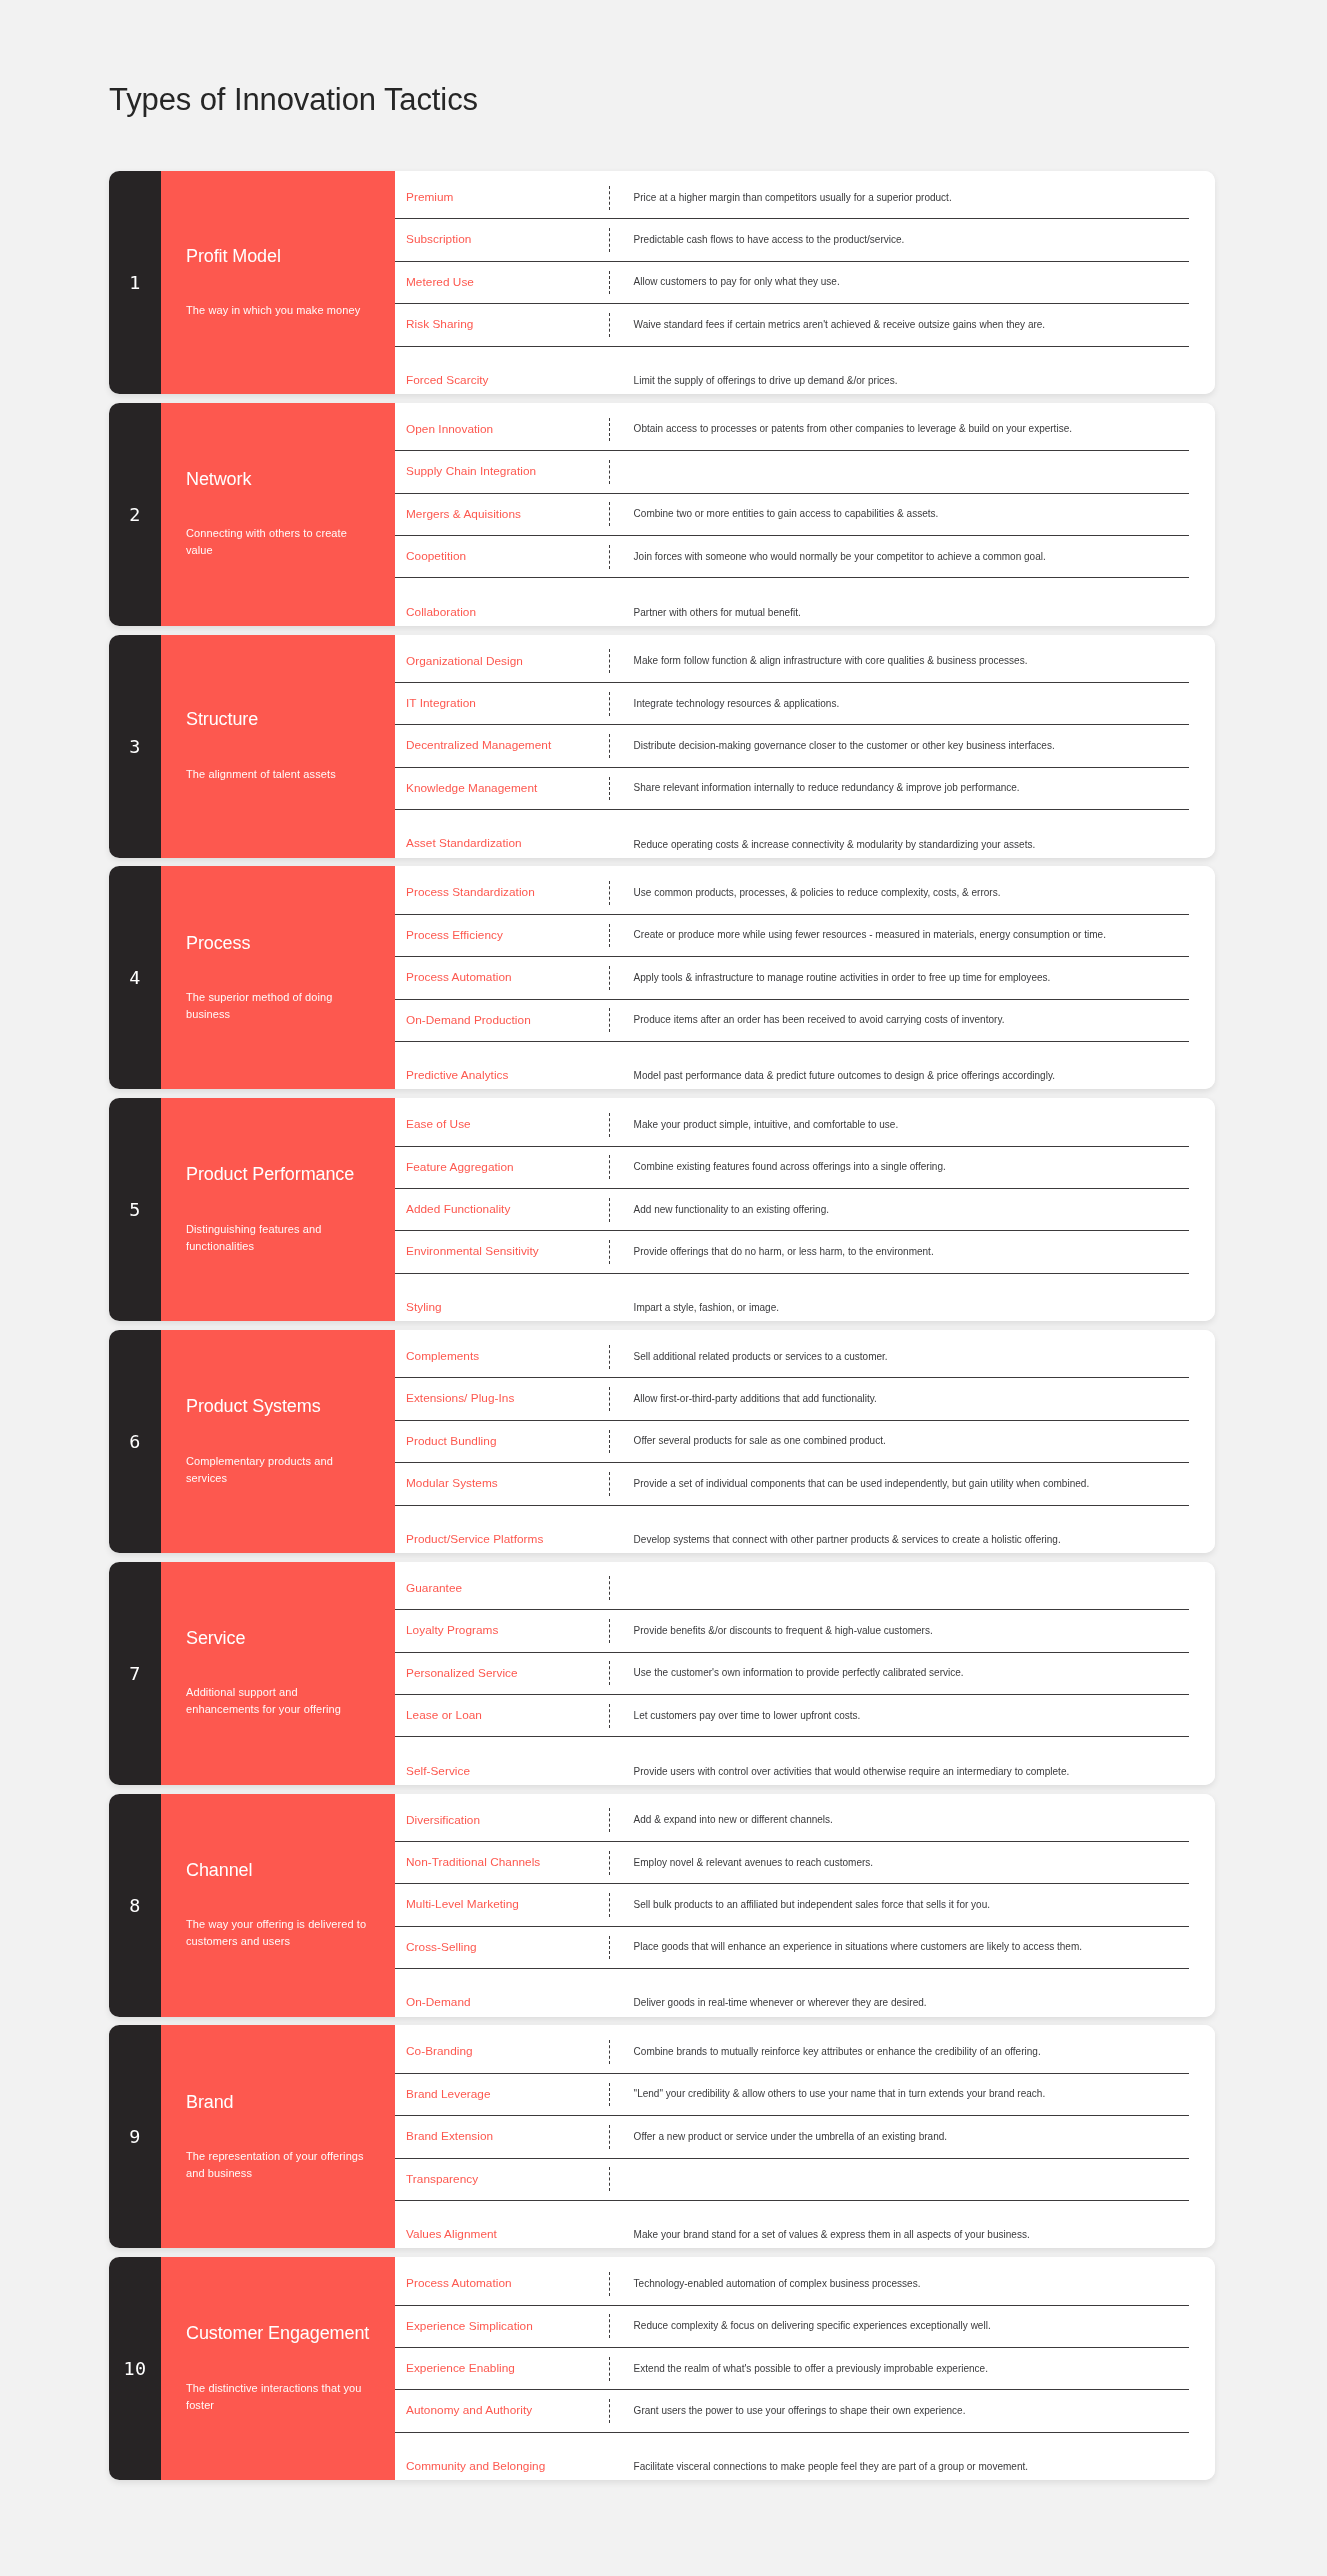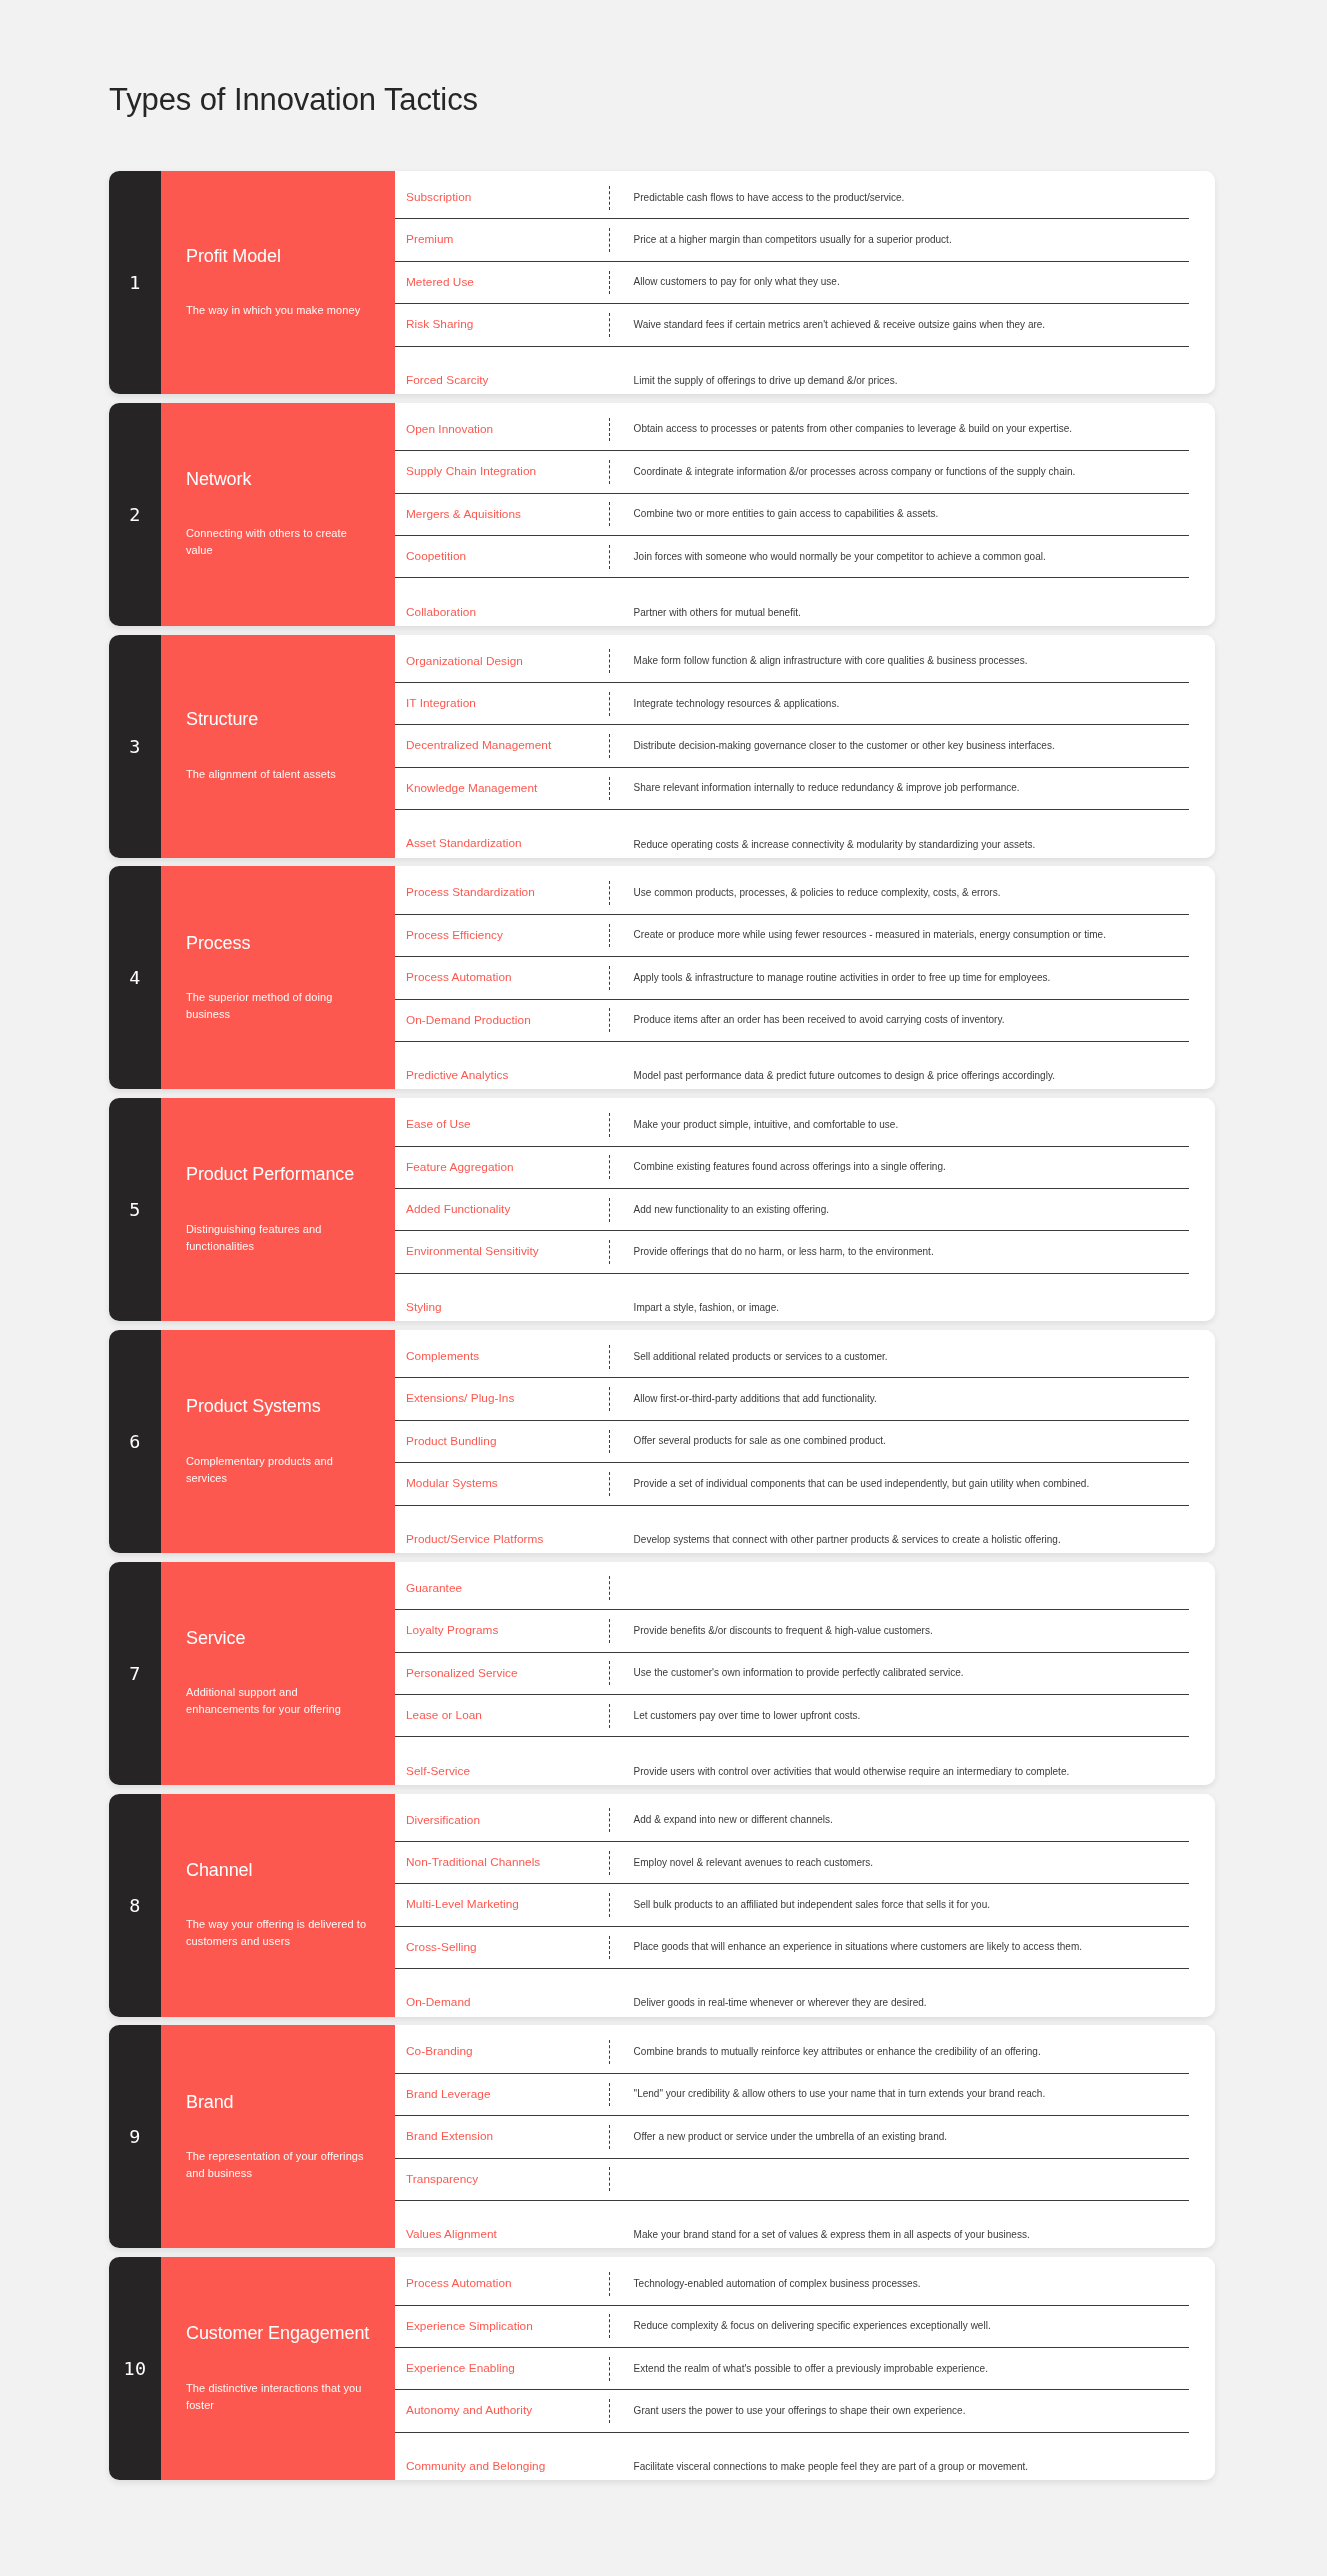--- a/index.html
+++ b/index.html
@@ -153,28 +153,28 @@
 
   <div class="cards" id="cards">
       <div class="card">
         <div class="card-number">1</div>
         <div class="card-category">
           <div class="category-name">Profit Model</div>
           <div class="category-desc">The way in which you make money</div>
         </div>
         <div class="card-table">
           <div class="tactic-row">
+            <div class="tactic-name">Premium</div>
+            <div class="tactic-divider"></div>
+            <div class="tactic-desc">Price at a higher margin than competitors usually for a superior product.</div>
+          </div>
+          <div class="tactic-row">
             <div class="tactic-name">Subscription</div>
             <div class="tactic-divider"></div>
             <div class="tactic-desc">Predictable cash flows to have access to the product/service.</div>
-          </div>
-          <div class="tactic-row">
-            <div class="tactic-name">Premium</div>
-            <div class="tactic-divider"></div>
-            <div class="tactic-desc">Price at a higher margin than competitors usually for a superior product.</div>
           </div>
           <div class="tactic-row">
             <div class="tactic-name">Metered Use</div>
             <div class="tactic-divider"></div>
             <div class="tactic-desc">Allow customers to pay for only what they use.</div>
           </div>
           <div class="tactic-row">
             <div class="tactic-name">Risk Sharing</div>
             <div class="tactic-divider"></div>
             <div class="tactic-desc">Waive standard fees if certain metrics aren't achieved &amp; receive outsize gains when they are.</div>
@@ -194,21 +194,20 @@
         </div>
         <div class="card-table">
           <div class="tactic-row">
             <div class="tactic-name">Open Innovation</div>
             <div class="tactic-divider"></div>
             <div class="tactic-desc">Obtain access to processes or patents from  other companies to leverage  &amp; build on your expertise.</div>
           </div>
           <div class="tactic-row">
             <div class="tactic-name">Supply Chain Integration</div>
             <div class="tactic-divider"></div>
-            <div class="tactic-desc">Coordinate &amp; integrate information &amp;/or processes across company or functions of the supply chain.</div>
           </div>
           <div class="tactic-row">
             <div class="tactic-name">Mergers &amp; Aquisitions</div>
             <div class="tactic-divider"></div>
             <div class="tactic-desc">Combine two or more entities to gain access to capabilities &amp; assets.</div>
           </div>
           <div class="tactic-row">
             <div class="tactic-name">Coopetition</div>
             <div class="tactic-divider"></div>
             <div class="tactic-desc">Join forces with someone who would normally be your competitor to achieve a common goal.</div>

